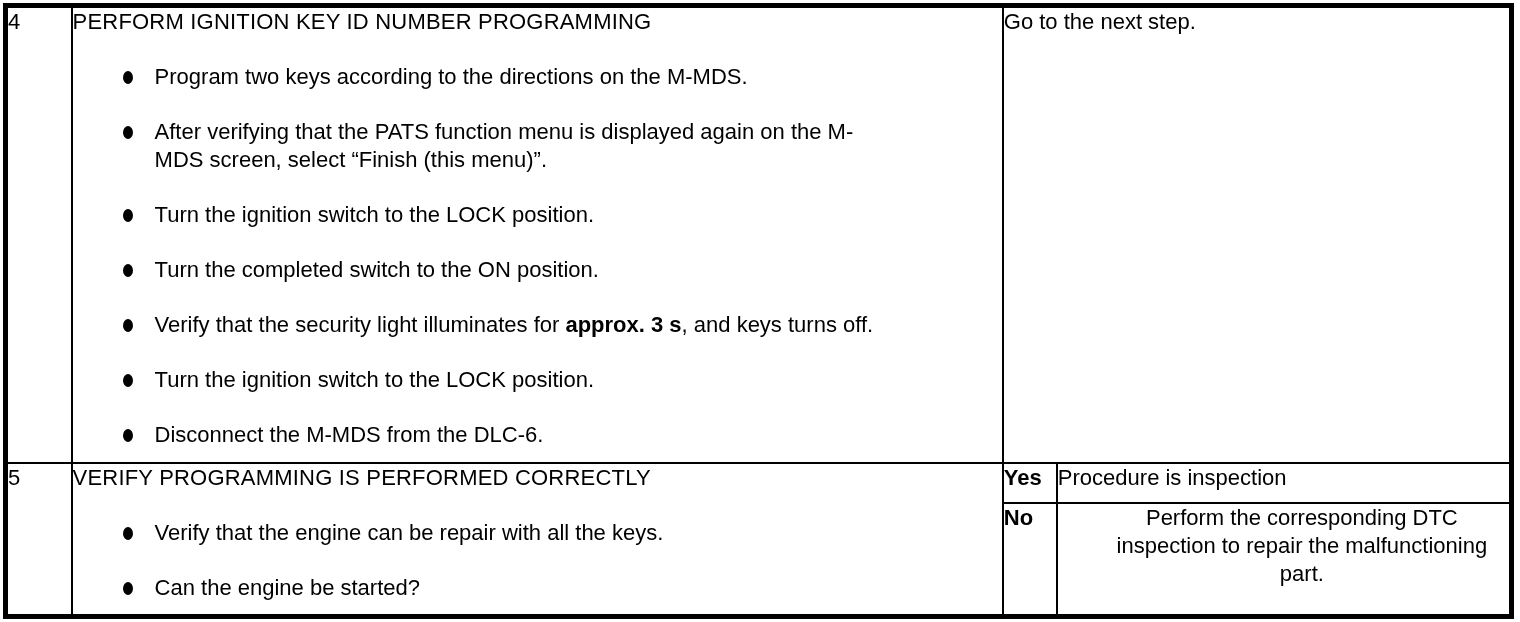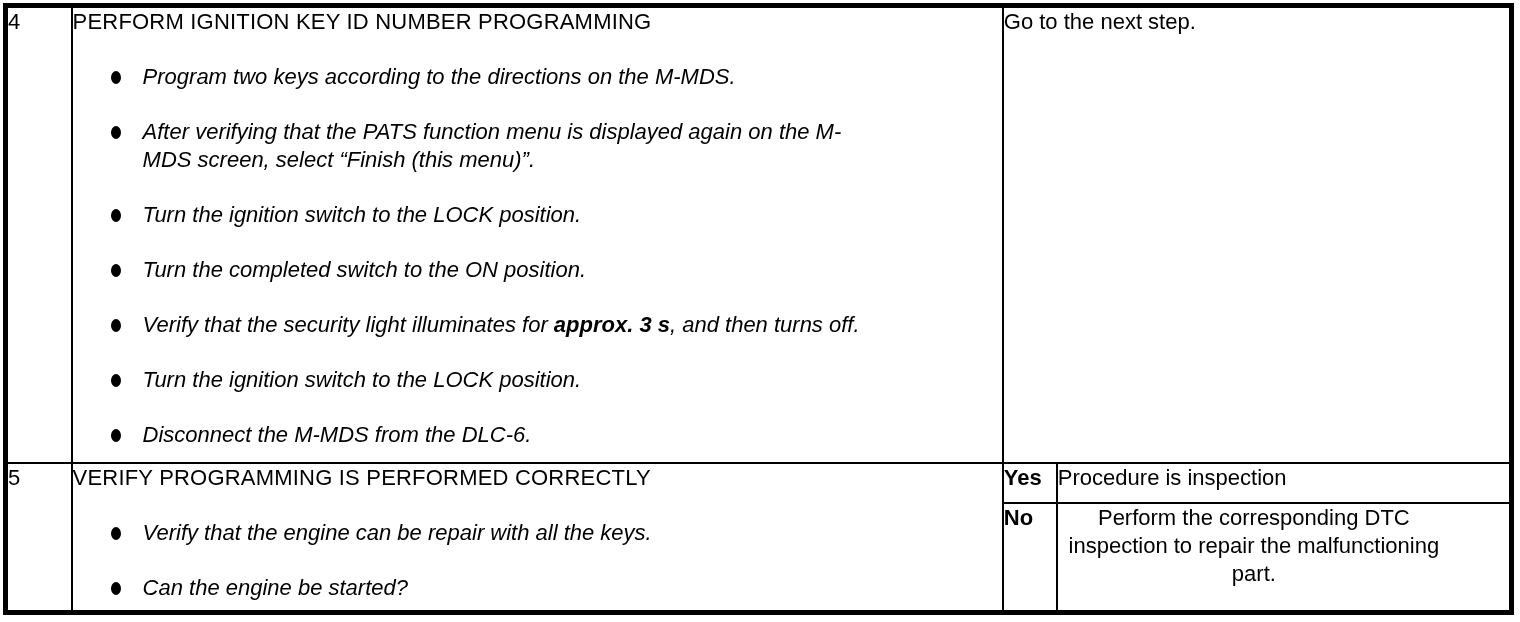--- a/index.html
+++ b/index.html
@@ -42,23 +42,22 @@
   }
   .cell-action {
     padding: 10px 8px 0 10px;
   }
   .action-title {
     font-weight: normal;
     letter-spacing: 0.2px;
   }
   ul.instruction-list {
     list-style: none;
-    margin: 0;
+    margin: 12px;
     padding: 0;
-    font-style: italic;
   }
   li.instruction {
     position: relative;
     padding-left: 70px;
     margin-top: 27px;
   }
   li.instruction .bullet-dot {
     position: absolute;
     left: 38px;
     top: 8px;
@@ -81,21 +80,21 @@
   }
   .cell-result {
     vertical-align: top;
     padding: 5px 6px 0 8px;
   }
   .cell-result-yes {
     vertical-align: middle;
     padding: 0 6px 0 8px;
   }
   .result-text { display: inline-block; text-align: center; }
-  .result-text.wrap-3 { max-width: 392px; }
+  .result-text.wrap-3 { max-width: 392px; margin-left: 48px; }
 </style>
 </head>
 <body>
 
 <table class="doc-table">
   <colgroup>
     <col class="col-step">
     <col class="col-action">
     <col class="col-flag">
     <col class="col-result">
@@ -118,21 +117,21 @@
           <li class="instruction">
             <span class="bullet-dot"></span>
             <span class="instr-text"><span>Turn the ignition switch to the LOCK position.</span><b></b><span></span></span>
           </li>
           <li class="instruction">
             <span class="bullet-dot"></span>
             <span class="instr-text"><span>Turn the completed switch to the ON position.</span><b></b><span></span></span>
           </li>
           <li class="instruction">
             <span class="bullet-dot"></span>
-            <span class="instr-text"><span>Verify that the security light illuminates for </span><b>approx. 3 s</b><span>, and then turns off.</span></span>
+            <span class="instr-text"><span>Verify that the security light illuminates for </span><b>approx. 3 s</b><span>, and keys turns off.</span></span>
           </li>
           <li class="instruction">
             <span class="bullet-dot"></span>
             <span class="instr-text"><span>Turn the ignition switch to the LOCK position.</span><b></b><span></span></span>
           </li>
           <li class="instruction">
             <span class="bullet-dot"></span>
             <span class="instr-text"><span>Disconnect the M-MDS from the DLC-6.</span><b></b><span></span></span>
           </li>
         </ul>

